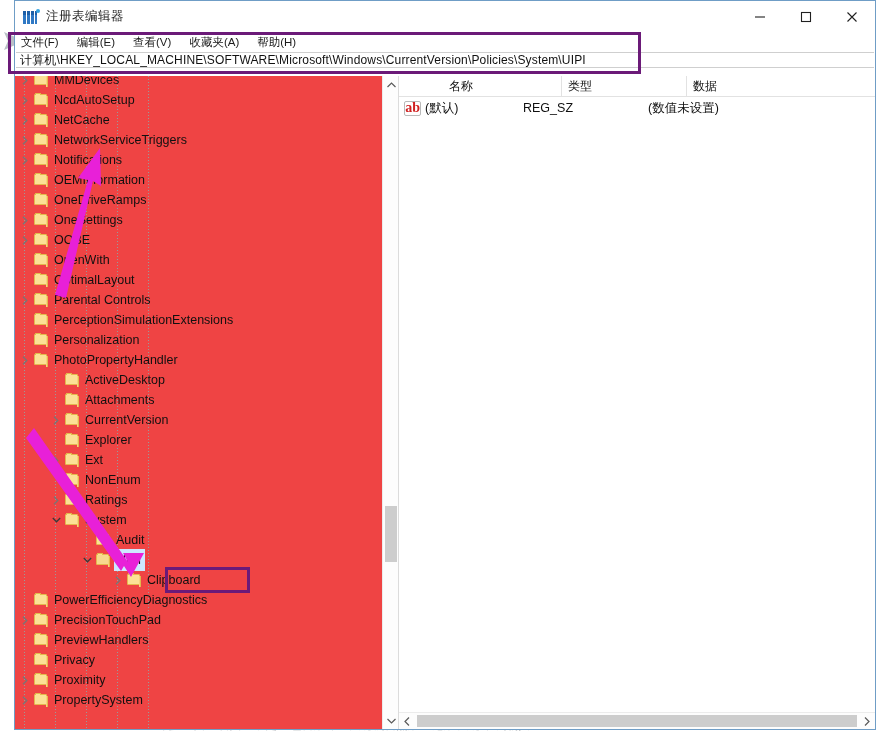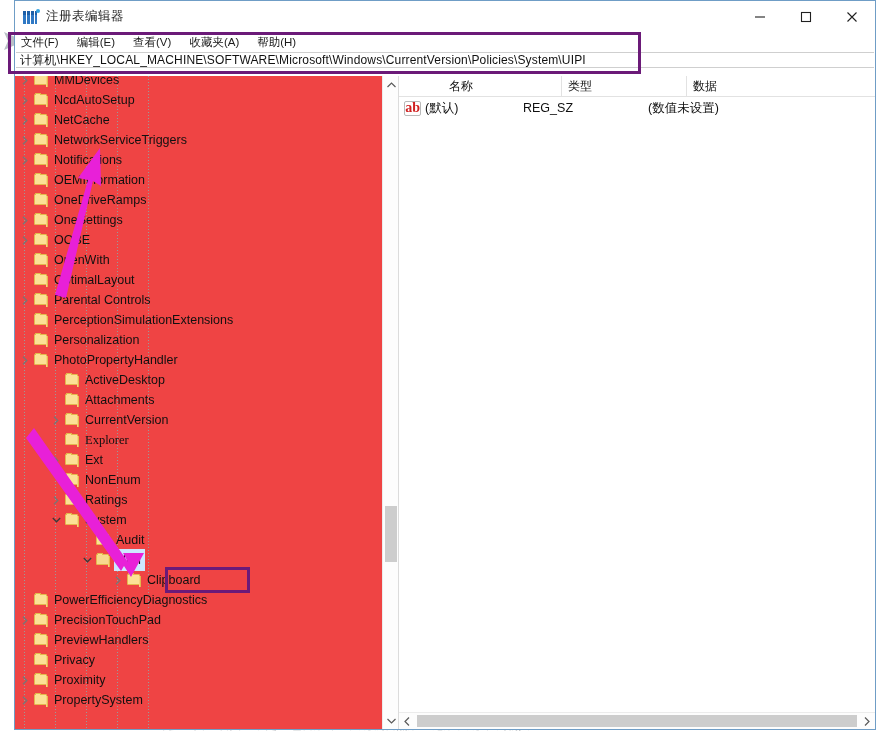--- a/index.html
+++ b/index.html
@@ -460,21 +460,21 @@
               <div class="twisty">
                 <svg width="6" height="9" viewBox="0 0 6 9">
                   <path d="M1 0.8 L4.8 4.5 L1 8.2" fill="none" stroke="#767676" stroke-width="1.2"></path>
                 </svg>
               </div>
               <div class="folder">
                 <i></i>
               </div>
               <span class="tree-label">CurrentVersion</span>
             </div>
-            <div class="tree-row" style="padding-left: 33px; font-family: Liberation Serif, serif;">
+            <div class="tree-row" style="padding-left: 33px;">
               <div class="twisty"></div>
               <div class="folder">
                 <i></i>
               </div>
               <span class="tree-label">Explorer</span>
             </div>
             <div class="tree-row" style="padding-left: 33px;">
               <div class="twisty">
                 <svg width="6" height="9" viewBox="0 0 6 9">
                   <path d="M1 0.8 L4.8 4.5 L1 8.2" fill="none" stroke="#767676" stroke-width="1.2"></path>

